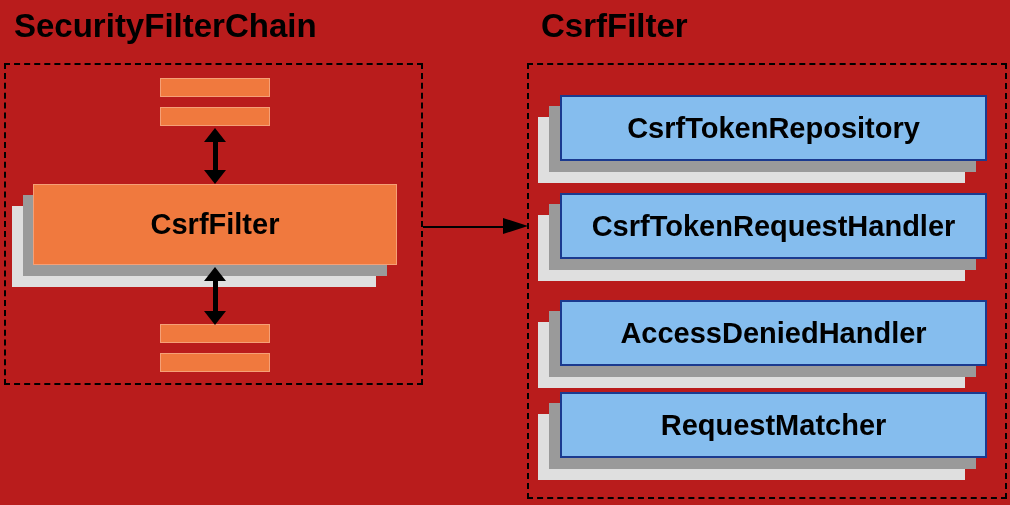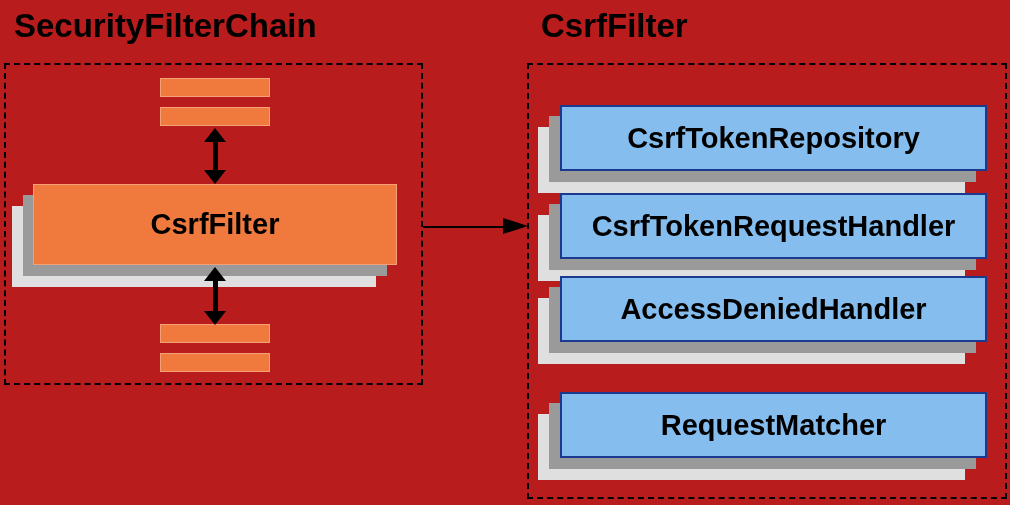--- a/index.html
+++ b/index.html
@@ -129,29 +129,29 @@
   <div class="filter-bar" style="top:324px;"></div>
   <div class="filter-bar" style="top:353px;"></div>
 
   <div class="harrow">
     <div class="shaft"></div>
     <div class="head"></div>
   </div>
 
   <div class="dashed-box" style="left:527px;top:63px;width:480px;height:436px;"></div>
 
-  <div class="component-box" style="top:105px;">
+  <div class="component-box" style="top:95px;">
     <span class="label">CsrfTokenRepository</span>
   </div>
 
   <div class="component-box" style="top:193px;">
     <span class="label">CsrfTokenRequestHandler</span>
   </div>
 
-  <div class="component-box" style="top:276px;">
+  <div class="component-box" style="top:300px;">
     <span class="label">AccessDeniedHandler</span>
   </div>
 
   <div class="component-box" style="top:392px;">
     <span class="label">RequestMatcher</span>
   </div>
 
 </div>
 
 </body></html>

